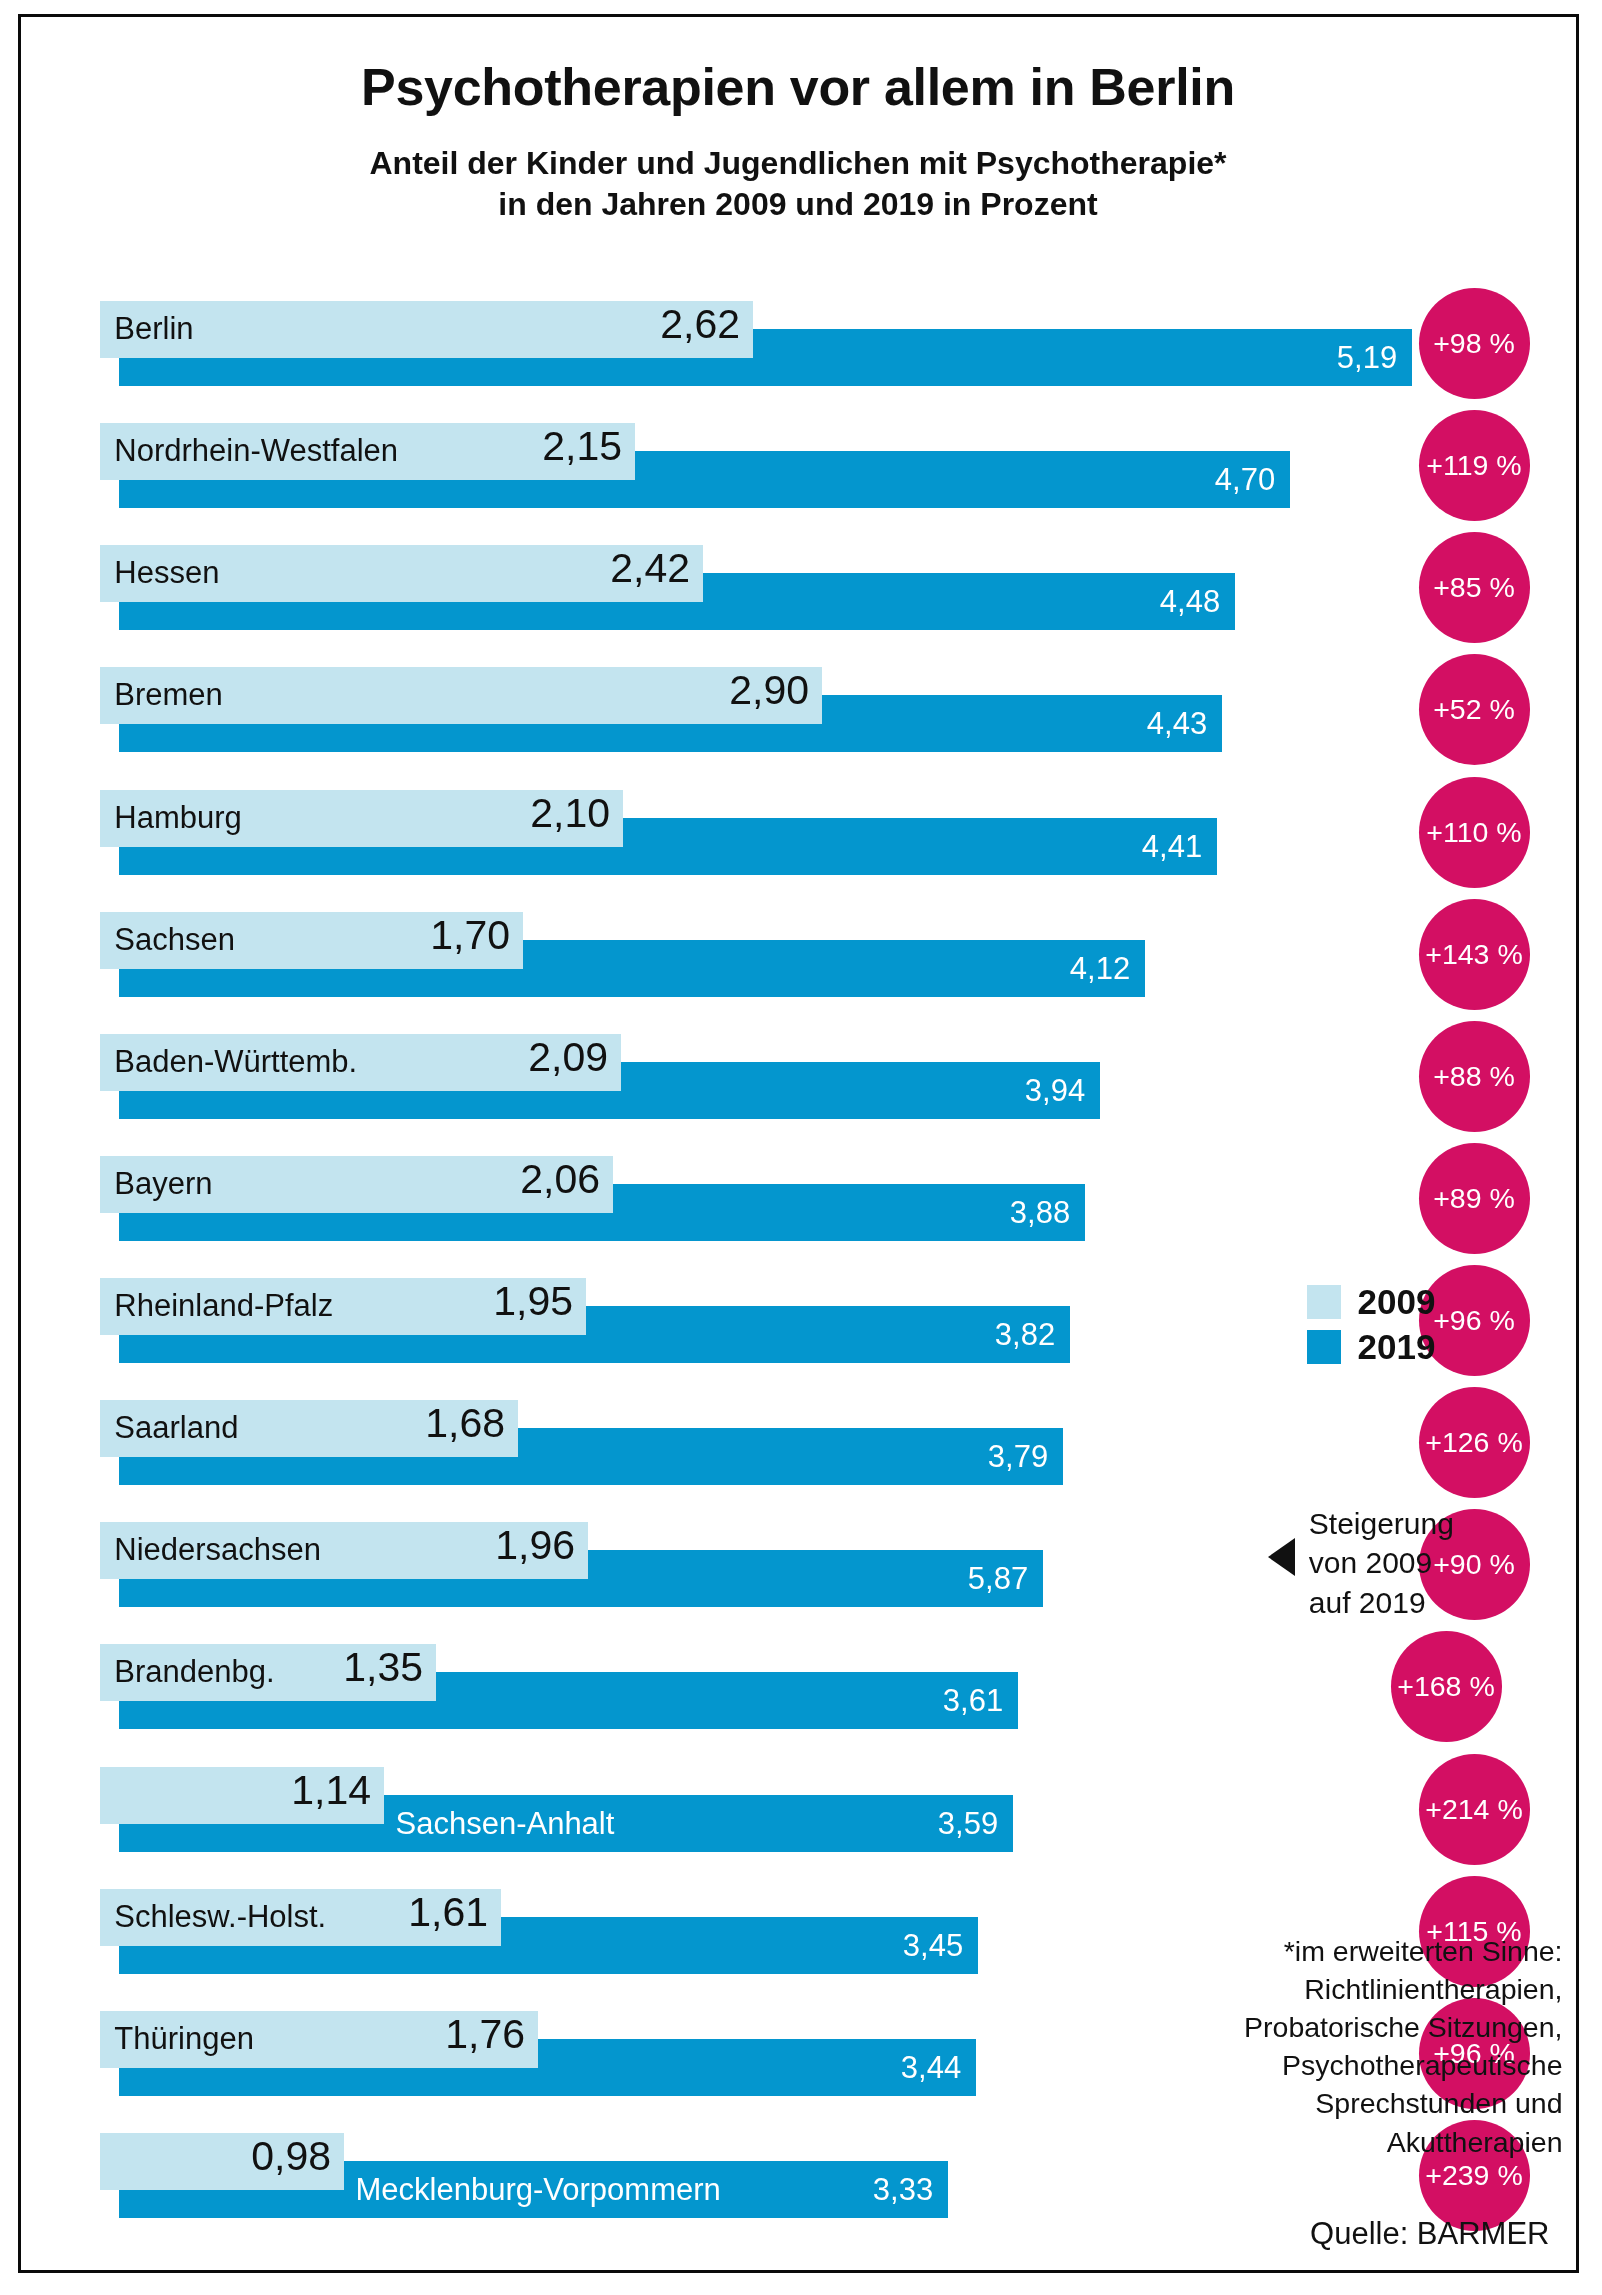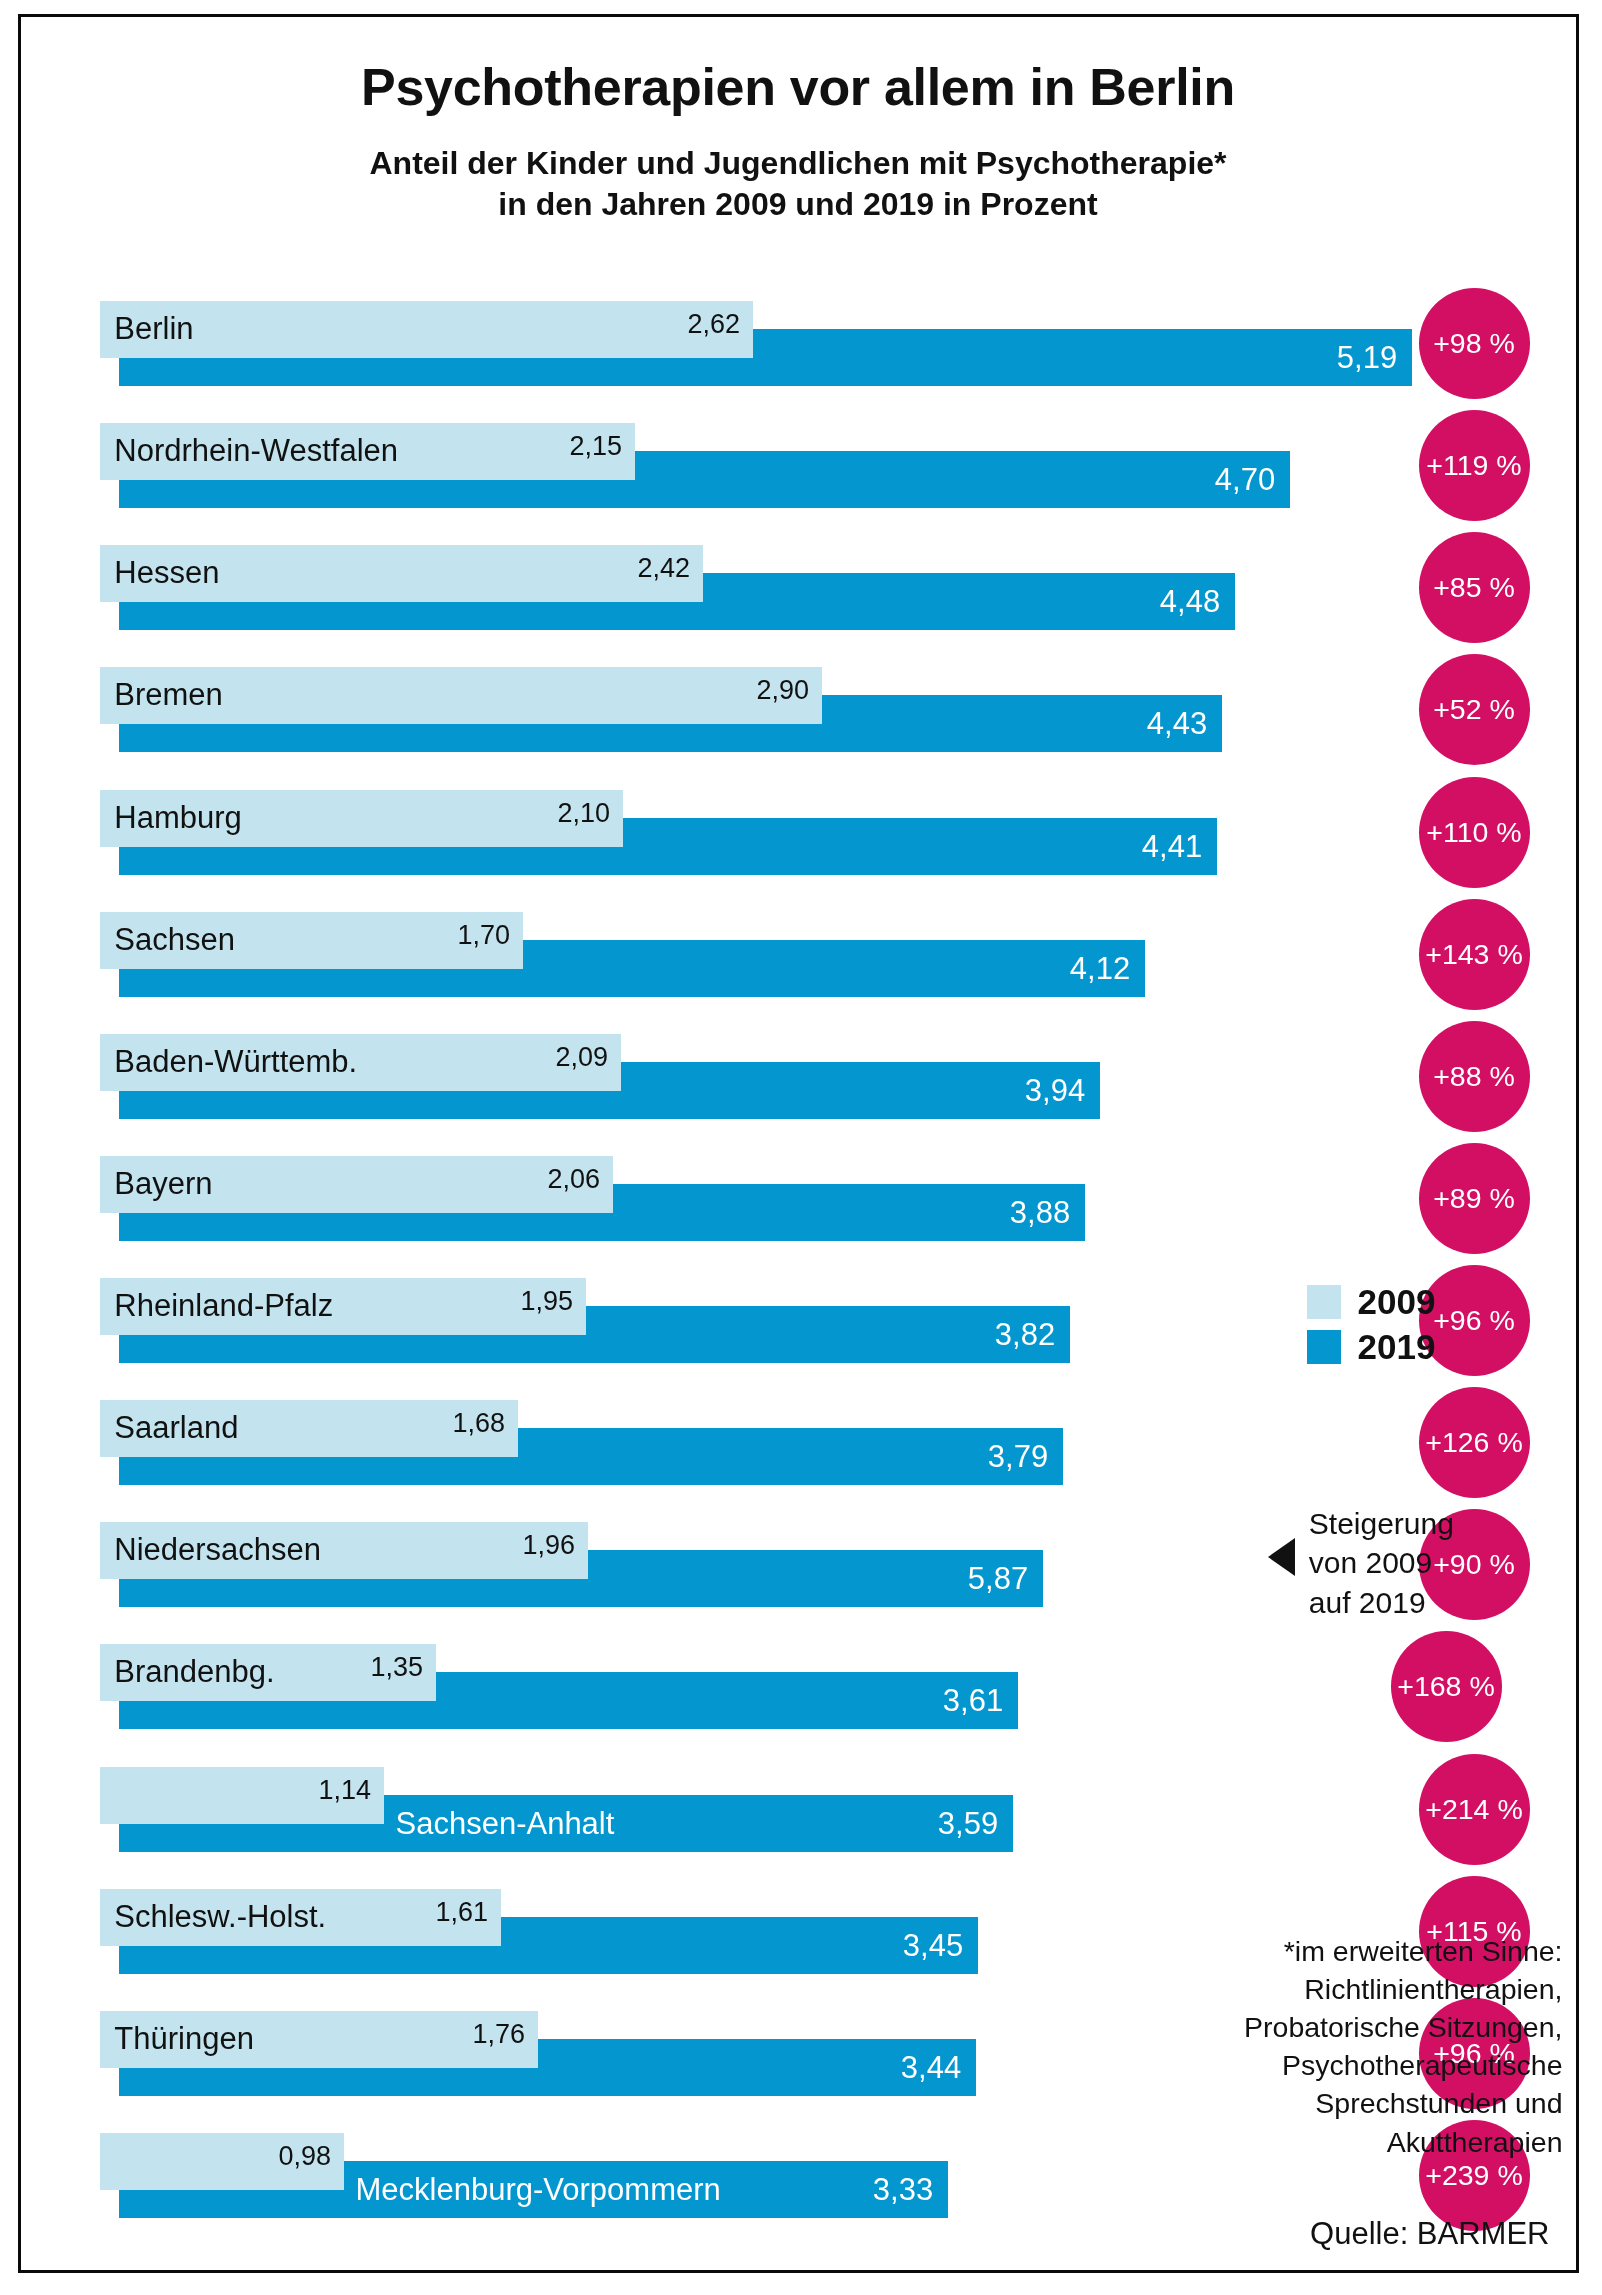--- a/index.html
+++ b/index.html
@@ -59,21 +59,21 @@
     left:0;top:0;height:57px;
     display:flex;align-items:center;
     padding-left:14.3px;
     font-size:31px;color:#111111;
     white-space:nowrap;
   }
   .val2009{
     position:absolute;
     right:13px;top:0;height:48px;
     display:flex;align-items:center;
-    font-size:27px;color:#111111;
+    font-size:41px;color:#111111;
     white-space:nowrap;
   }
   .val2019{
     position:absolute;
     right:14.3px;top:0;height:57px;
     display:flex;align-items:center;
     font-size:31px;color:#ffffff;
     white-space:nowrap;
   }
   

